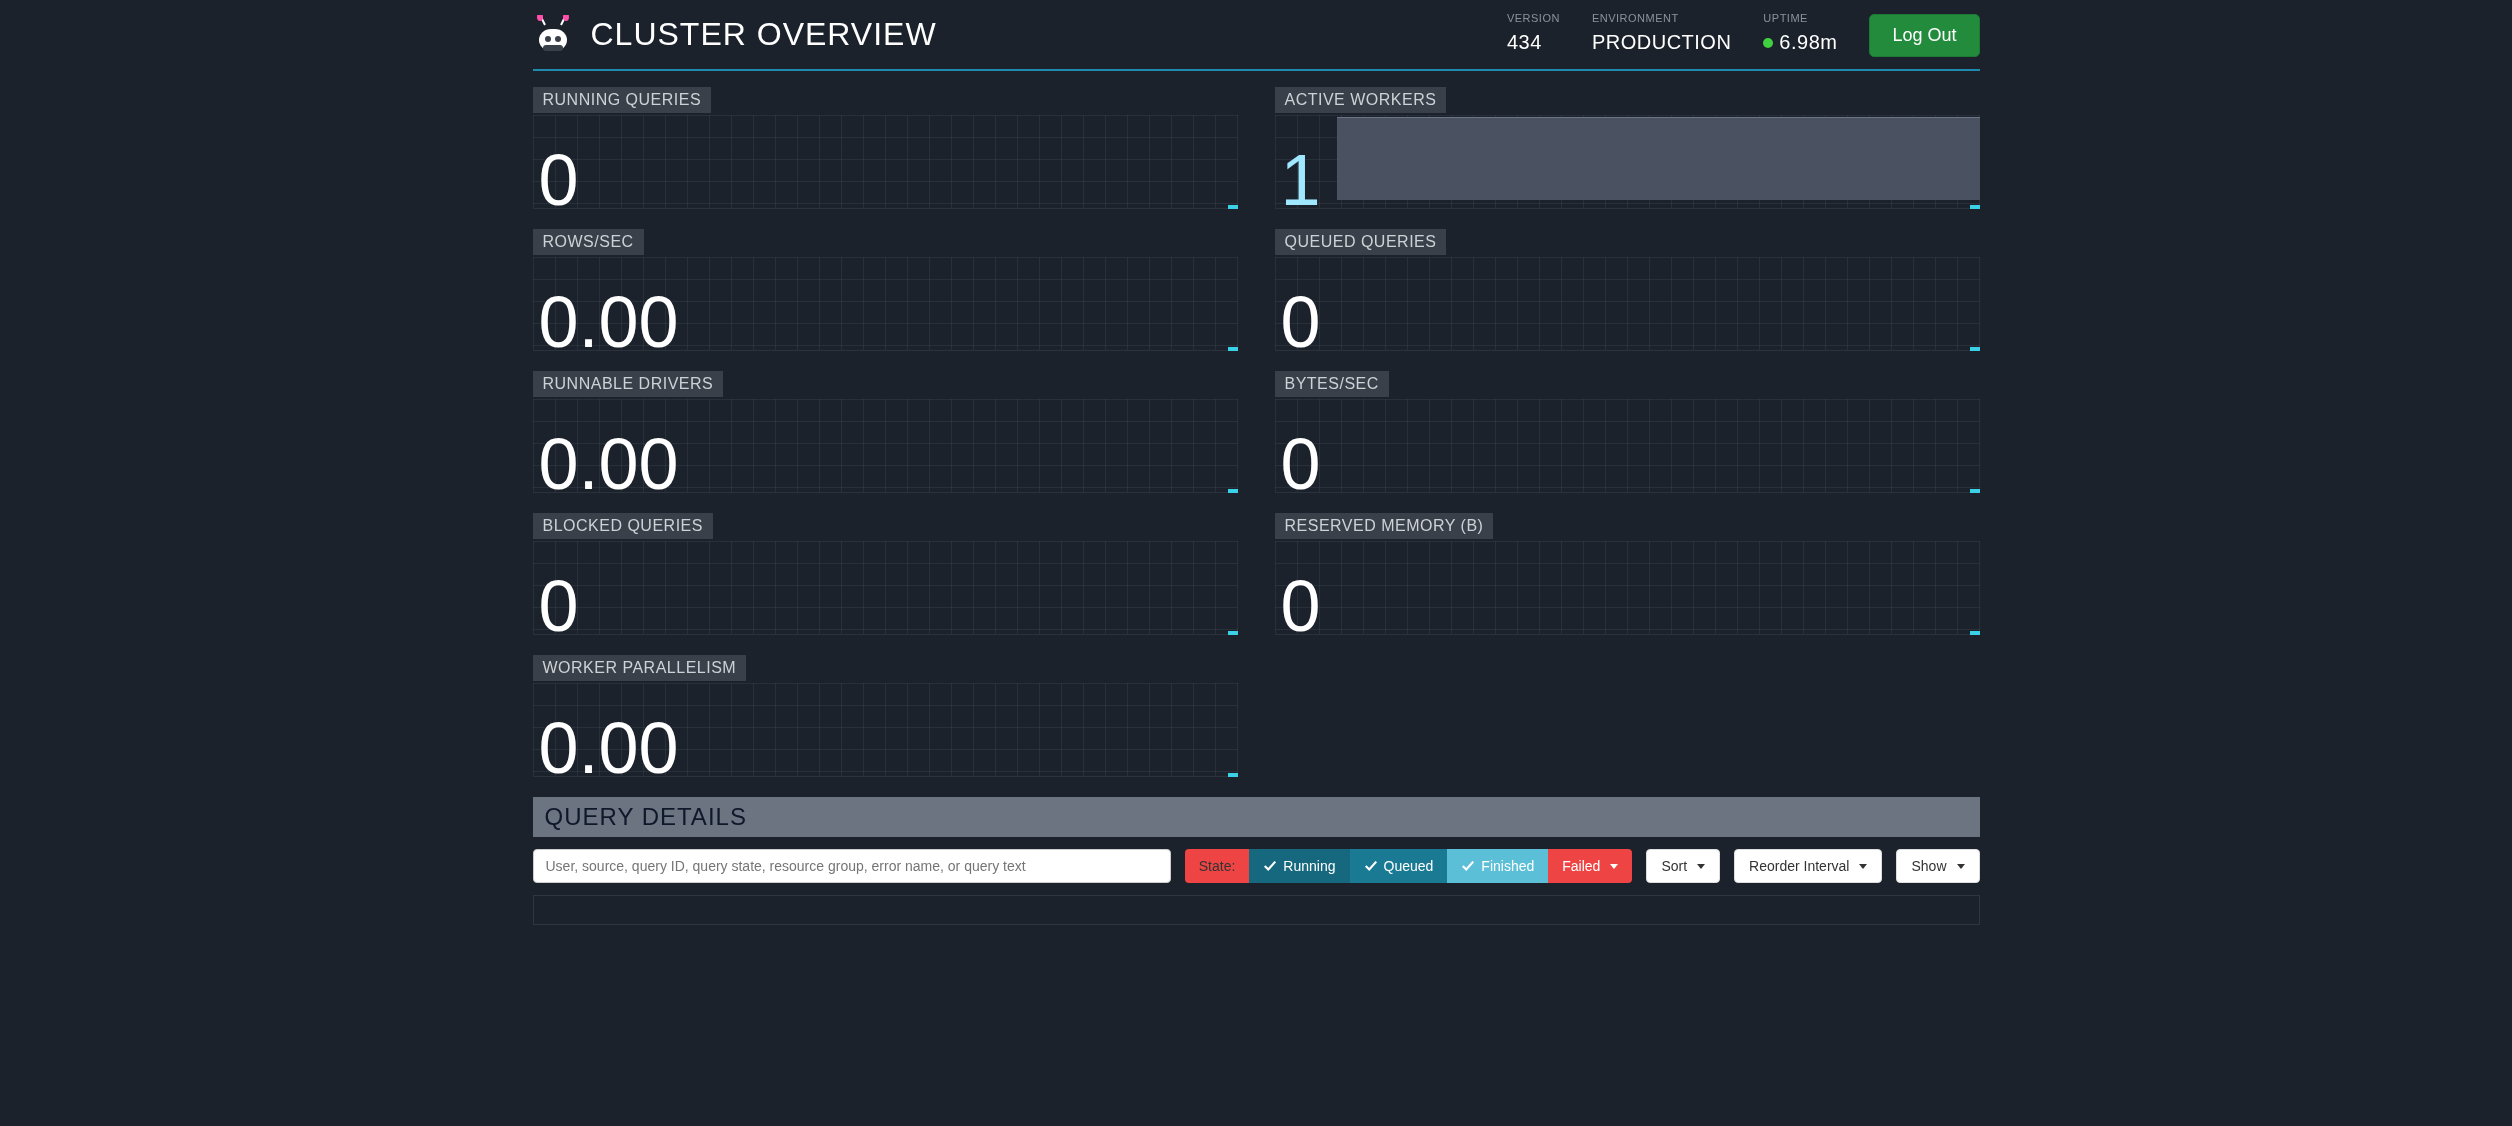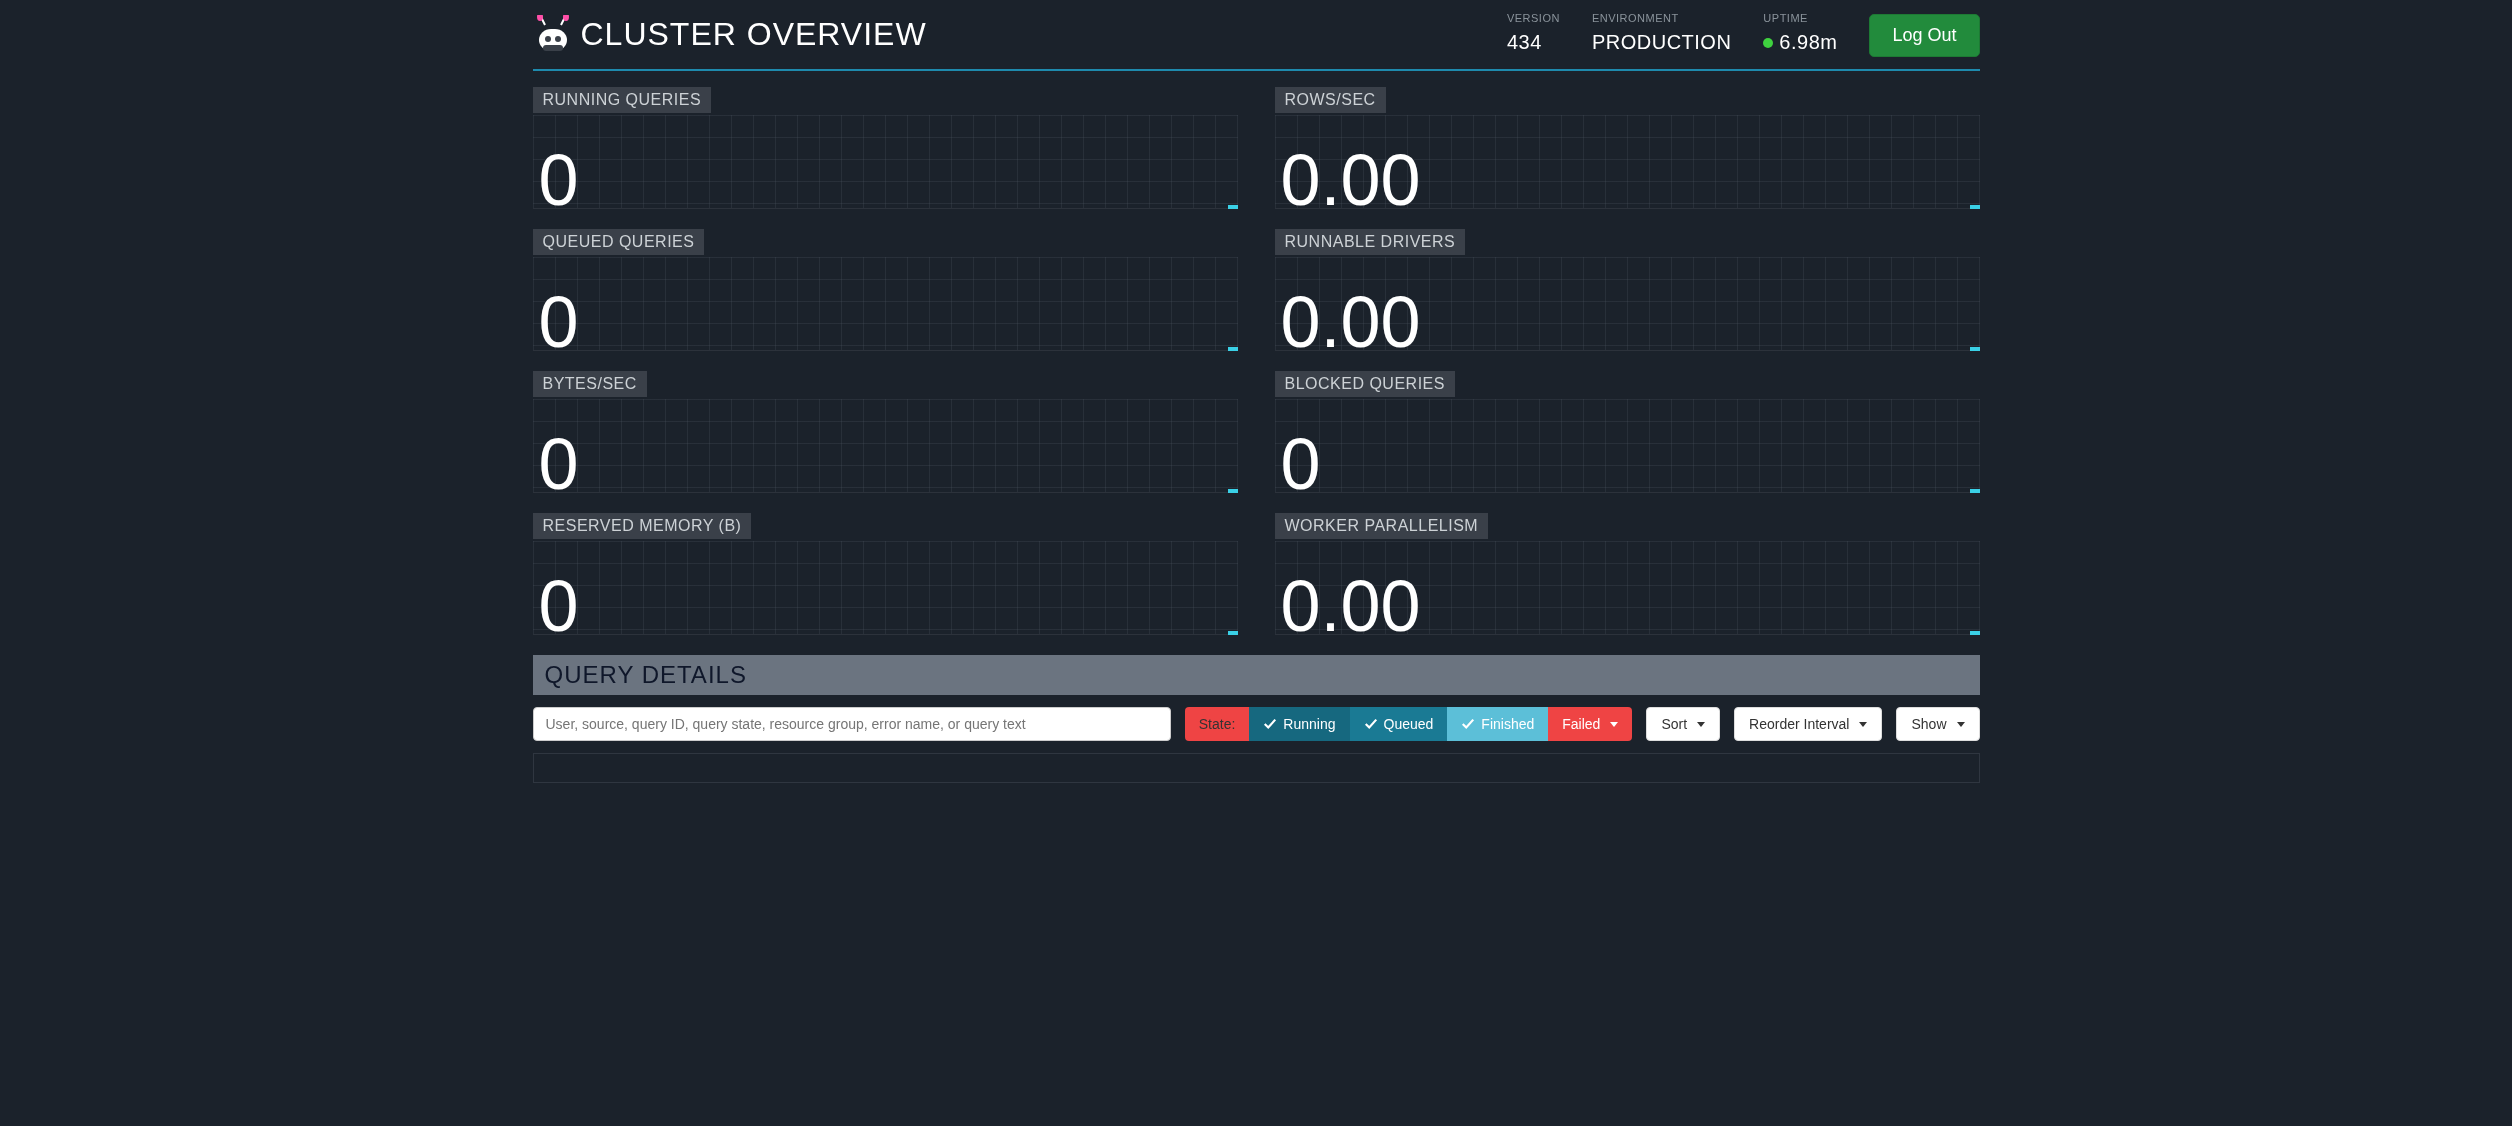--- a/index.html
+++ b/index.html
@@ -19,21 +19,21 @@
   .header {
     display: flex;
     align-items: center;
     justify-content: space-between;
     padding: 12px 0 12px 0;
     border-bottom: 2px solid #1e8aad;
   }
   .header-left {
     display: flex;
     align-items: center;
-    gap: 8px;
+    gap: 18px;
   }
   .logo { width: 40px; height: 40px; }
   .title {
     font-size: 32px;
     font-weight: 400;
     letter-spacing: 1px;
     color: #fff;
   }
   .header-right {
     display: flex;
@@ -220,20 +220,27 @@
       </div>
       <button class="logout-btn">Log Out</button>
     </div>
   </div>
 
   <div class="stats-grid">
     <div class="stat-card">
       <div class="stat-label">RUNNING QUERIES</div>
       <div class="stat-body">
         <div class="stat-value">0</div>
+      </div>
+    </div>
+    <div class="stat-card">
+      <div class="stat-label">ACTIVE WORKERS</div>
+      <div class="stat-body">
+        <div class="active-spark"></div>
+        <div class="stat-value highlight">1</div>
       </div>
     </div>
     <div class="stat-card">
       <div class="stat-label">ROWS/SEC</div>
       <div class="stat-body">
         <div class="stat-value">0.00</div>
       </div>
     </div>
     <div class="stat-card">
       <div class="stat-label">QUEUED QUERIES</div>

